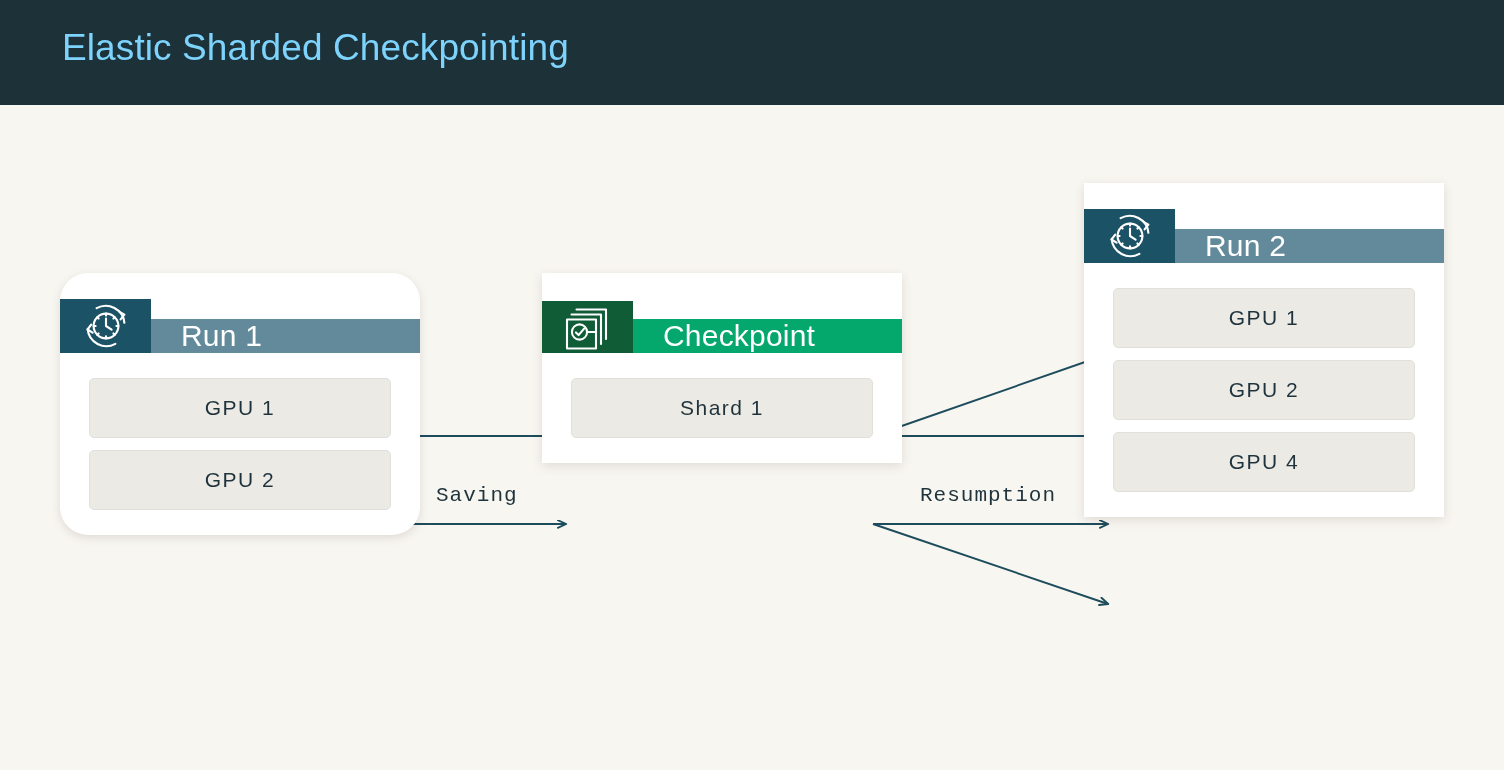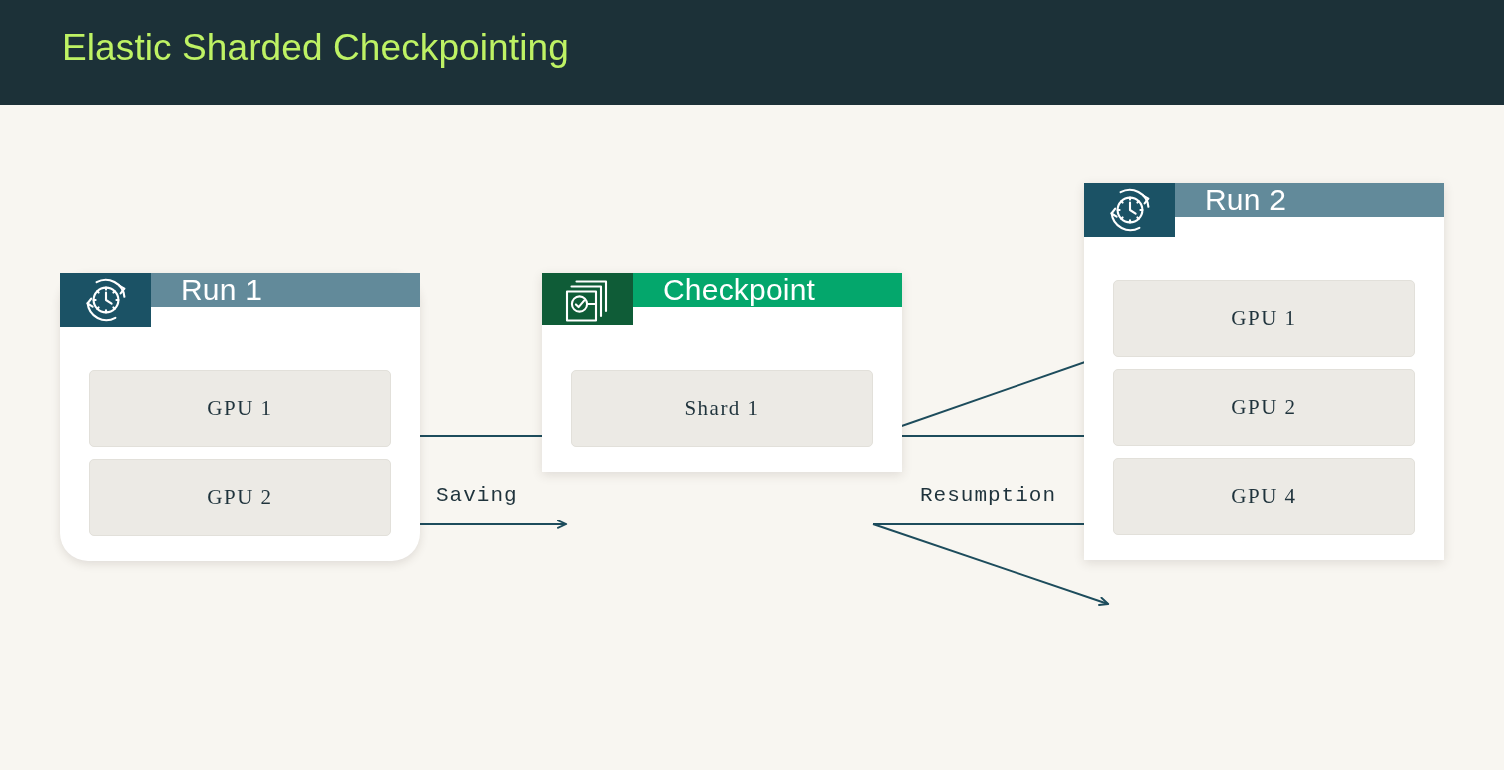--- a/index.html
+++ b/index.html
@@ -26,37 +26,37 @@
     left: 0; top: 0;
     width: 1504px;
     height: 105px;
     background: #1c3138;
   }
   .banner-title {
     position: absolute;
     left: 62px;
     top: 27px;
     font-size: 37px;
-    color: #bef264;
+    color: #7dd3fc;
     font-weight: 400;
     letter-spacing: 0.1px;
     white-space: nowrap;
     font-family: "Liberation Sans", sans-serif;
   }
 
   
   .card {
     position: absolute;
     background: #ffffff;
     box-shadow: 0 3px 10px rgba(60,50,40,0.13);
   }
   .card-header {
     display: flex;
-    align-items: flex-start;
-    height: 72px;
+    align-items: flex-end;
+    height: 80px;
   }
   .card-icon {
     width: 91px;
     min-width: 91px;
     display: flex;
     align-items: center;
     justify-content: center;
   }
   .icon-dark-teal { background: #1b5265; }
   .icon-dark-green { background: #0f5c37; }
@@ -80,25 +80,25 @@
     padding: 25px 29px 25px 29px;
     display: flex;
     flex-direction: column;
   }
 
   
   .chip {
     background: #eceae5;
     border: 1px solid #e2e0da;
     border-radius: 5px;
-    height: 77px;
+    height: 60px;
     display: flex;
     align-items: center;
     justify-content: center;
-    font-family: Liberation Serif, serif;
+    font-family: Liberation Sans, sans-serif;
     font-size: 21px;
     color: #1f333c;
     letter-spacing: 1.5px;
     box-sizing: border-box;
   }
   .chip + .chip { margin-top: 12px; }
 
   
   #card-run1 { left: 60px; top: 273px; width: 360px; border-radius: 28px; }
   #card-checkpoint { left: 542px; top: 273px; width: 360px; }

